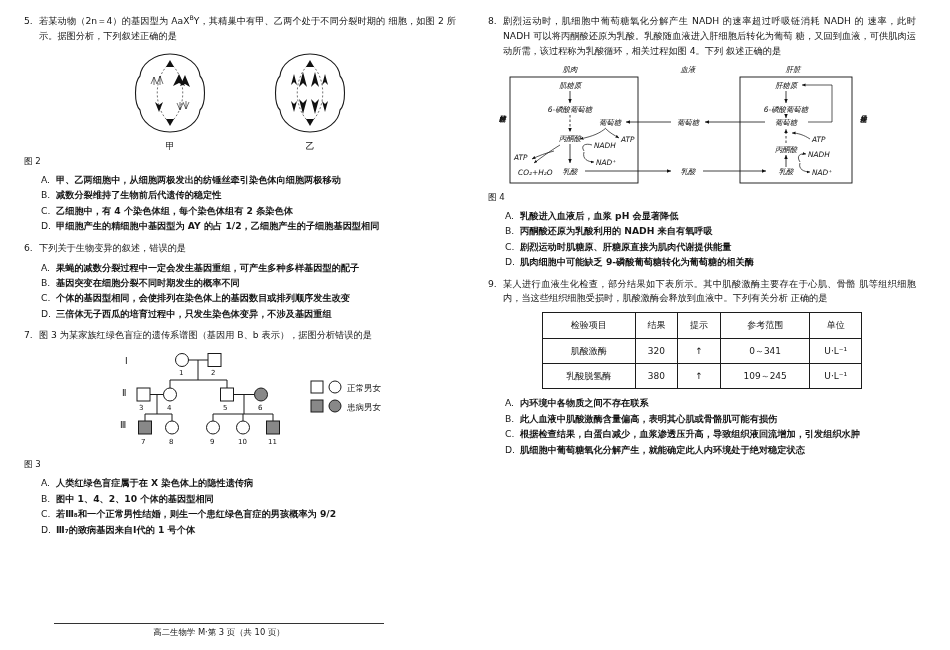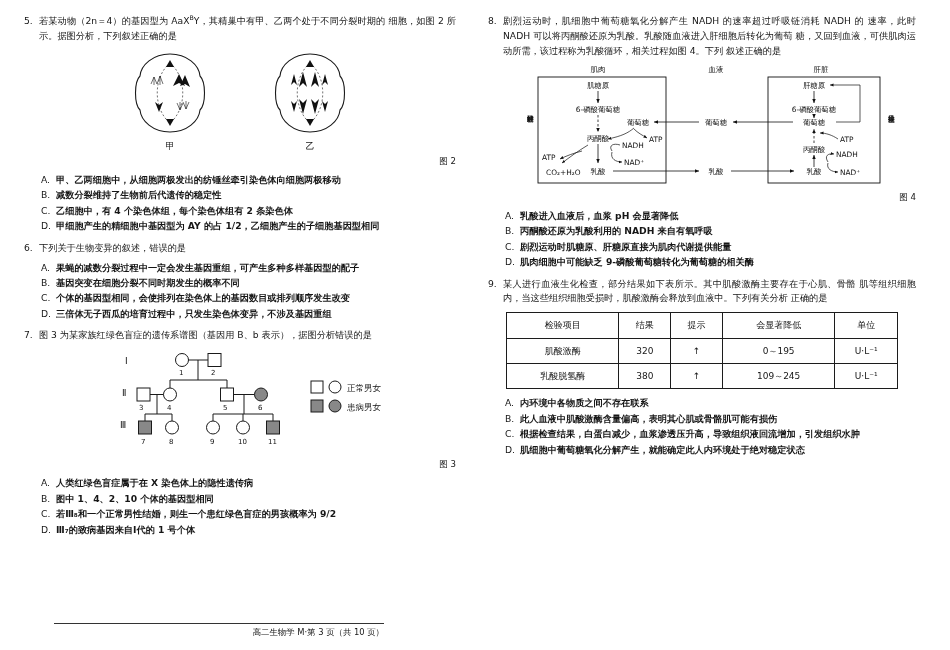--- a/index.html
+++ b/index.html
@@ -63,53 +63,53 @@
   
   .fig2-wrap {
     margin: 6px 0 2px 0;
     display: flex;
     justify-content: center;
     gap: 54px;
   }
   .cellbox { text-align: center; }
   .cell-label { margin-top: 2px; font-size: 9px; }
   .fig-cap {
-    text-align: right;
+    text-align: left;
     font-size: 8.6px;
     margin-top: 3px;
     margin-bottom: 4px;
   }
 
   
   .fig3-wrap { margin: 5px 0 0 0; display: flex; justify-content: center; }
 
   
-  .fig4-wrap { margin: 4px 0 0 0; display: flex; justify-content: flex-end; }
+  .fig4-wrap { margin: 4px 0 0 0; display: flex; justify-content: flex-start; font-style: italic; }
 
   
   .tbl-wrap { margin: 6px 0 6px 0; display: flex; justify-content: center; }
   table.lab {
     border-collapse: collapse;
     font-size: 9px;
-    width: 392px;
+    width: 320px;
   }
   table.lab th, table.lab td {
     border: 0.8px solid #1c1c1c;
     text-align: center;
     padding: 5.5px 2px;
     font-weight: normal;
   }
   table.lab th { padding: 6px 2px; }
 
   
   .footer {
     position: absolute;
     bottom: 12px;
     font-size: 8.4px;
-    text-align: right;
+    text-align: center;
     width: 330px;
   }
   .footer-left  { left: 30px; }
   .footer-rule {
     border-top: 0.7px solid #333;
     margin-bottom: 3px;
   }
 </style>
 </head>
 <body>
@@ -449,30 +449,30 @@
         </span>
       </div>
 
       <div class="tbl-wrap">
         <table class="lab">
           <thead>
             <tr>
               <th>检验项目</th>
               <th>结果</th>
               <th>提示</th>
-              <th>会显著降低</th>
+              <th>参考范围</th>
               <th>单位</th>
             </tr>
           </thead>
           <tbody>
             <tr>
               <td>肌酸激酶</td>
               <td>320</td>
               <td>↑</td>
-              <td>0～195</td>
+              <td>0～341</td>
               <td>U·L⁻¹</td>
             </tr>
             <tr>
               <td>乳酸脱氢酶</td>
               <td>380</td>
               <td>↑</td>
               <td>109～245</td>
               <td>U·L⁻¹</td>
             </tr>
           </tbody>

